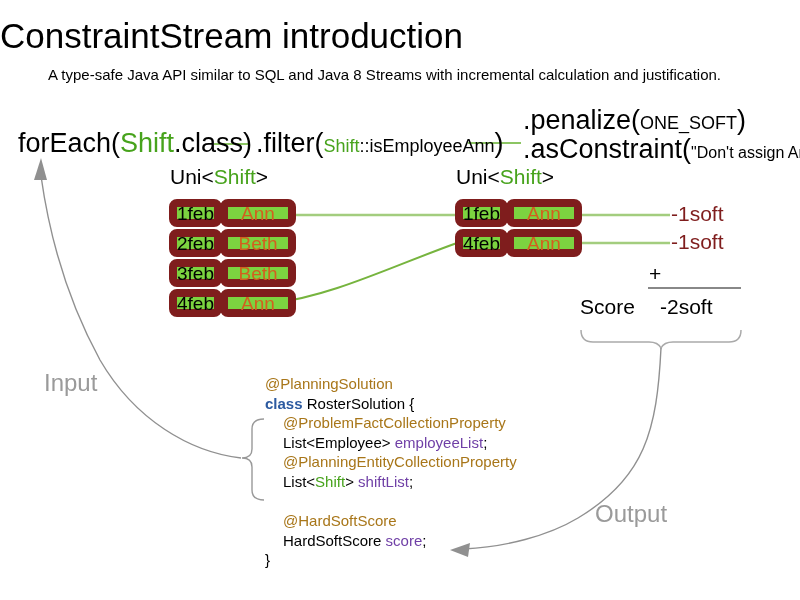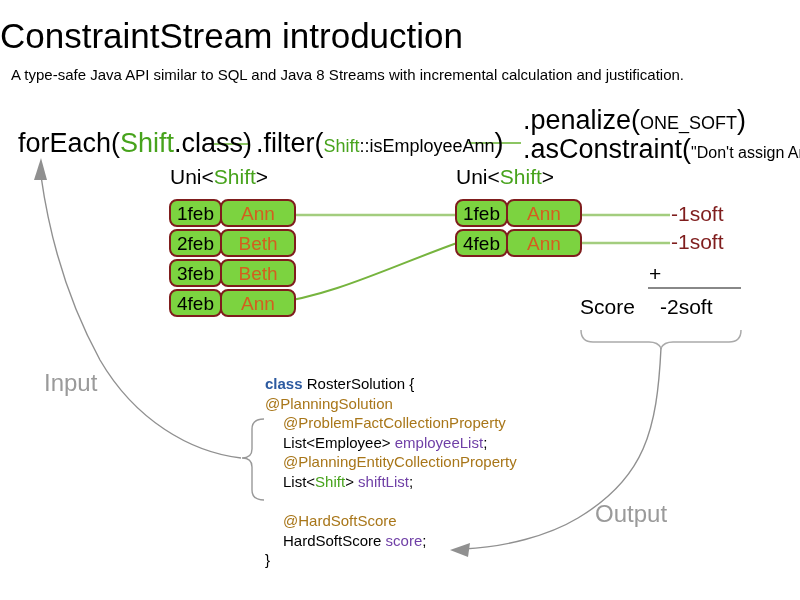--- a/index.html
+++ b/index.html
@@ -4,42 +4,42 @@
 <style>
   html,body{margin:0;padding:0;}
   body{
     width:800px;height:600px;background:#ffffff;overflow:hidden;position:relative;
     font-family:"Liberation Sans", sans-serif;
     -webkit-font-smoothing:antialiased;
   }
   .abs{position:absolute;}
   
   .title{top:16px;left:0;width:800px;text-align:left;font-size:35px;color:#000;}
-  .subtitle{top:66px;left:0;width:695px;text-align:center;font-size:15px;color:#000;}
+  .subtitle{top:66px;left:0;width:695px;text-align:center;font-size:15px;color:#000;padding-left:37px;}
   
   .pl{white-space:nowrap;color:#000;}
   .pl .big{font-size:27px;}
   .pl .mid{font-size:18px;}
   .pl .tiny{font-size:16px;}
   .green{color:var(--type-green,#47a31c);}
   .foreach{left:18px;top:128px;}
   .filter{left:256px;top:128px;}
   .penalize{left:523px;top:105px;}
   .asconstraint{left:523px;top:134px;}
   
   .uni{font-size:21px;color:#000;white-space:nowrap;}
   .uni-left{left:170px;top:165px;}
   .uni-right{left:456px;top:165px;}
   
   .stable{display:flex;flex-direction:column;}
   .stable-left{left:169px;top:199px;}
   .stable-right{left:455px;top:199px;}
   .srow{display:flex;margin-bottom:2px;}
   .cell{
-    box-sizing:border-box;height:28px;border:2px solid #7f1d1d;border-radius:8px;
+    box-sizing:border-box;height:28px;border:8px solid #7f1d1d;border-radius:8px;
     background:var(--cell-green,#7cd340);
     display:flex;align-items:center;justify-content:center;
     font-size:19px;line-height:1;
   }
   .cell.date{width:53px;color:#000;z-index:2;}
   .cell.name{width:76px;margin-left:-2px;color:var(--name-orange,#d35f1f);z-index:1;}
   
   .penalty{font-size:21px;color:#7f1d1d;}
   .p1{left:671px;top:202px;}
   .p2{left:671px;top:230px;}
@@ -128,22 +128,22 @@
 <div class="abs penalty p2">-1soft</div>
 
 <div class="abs plus">+</div>
 <div class="abs score-label">Score</div>
 <div class="abs score-total">-2soft</div>
 
 <div class="abs flowlabel input-label">Input</div>
 <div class="abs flowlabel output-label">Output</div>
 
 <div class="abs code" id="code-block">
+    <div class="cline"><span class="c-annotation">@PlanningSolution</span></div>
     <div class="cline"><span class="c-keyword">class</span><span class="c-plain"> RosterSolution {</span></div>
-    <div class="cline"><span class="c-annotation">@PlanningSolution</span></div>
     <div class="cline ind"><span class="c-annotation">@ProblemFactCollectionProperty</span></div>
     <div class="cline ind"><span class="c-plain">List&lt;Employee&gt; </span><span class="c-field">employeeList</span><span class="c-plain">;</span></div>
     <div class="cline ind"><span class="c-annotation">@PlanningEntityCollectionProperty</span></div>
     <div class="cline ind"><span class="c-plain">List&lt;</span><span class="c-type">Shift</span><span class="c-plain">&gt; </span><span class="c-field">shiftList</span><span class="c-plain">;</span></div>
     <div class="cline">&nbsp;</div>
     <div class="cline ind"><span class="c-annotation">@HardSoftScore</span></div>
     <div class="cline ind"><span class="c-plain">HardSoftScore </span><span class="c-field">score</span><span class="c-plain">;</span></div>
     <div class="cline"><span class="c-plain">}</span></div>
   </div>
 

